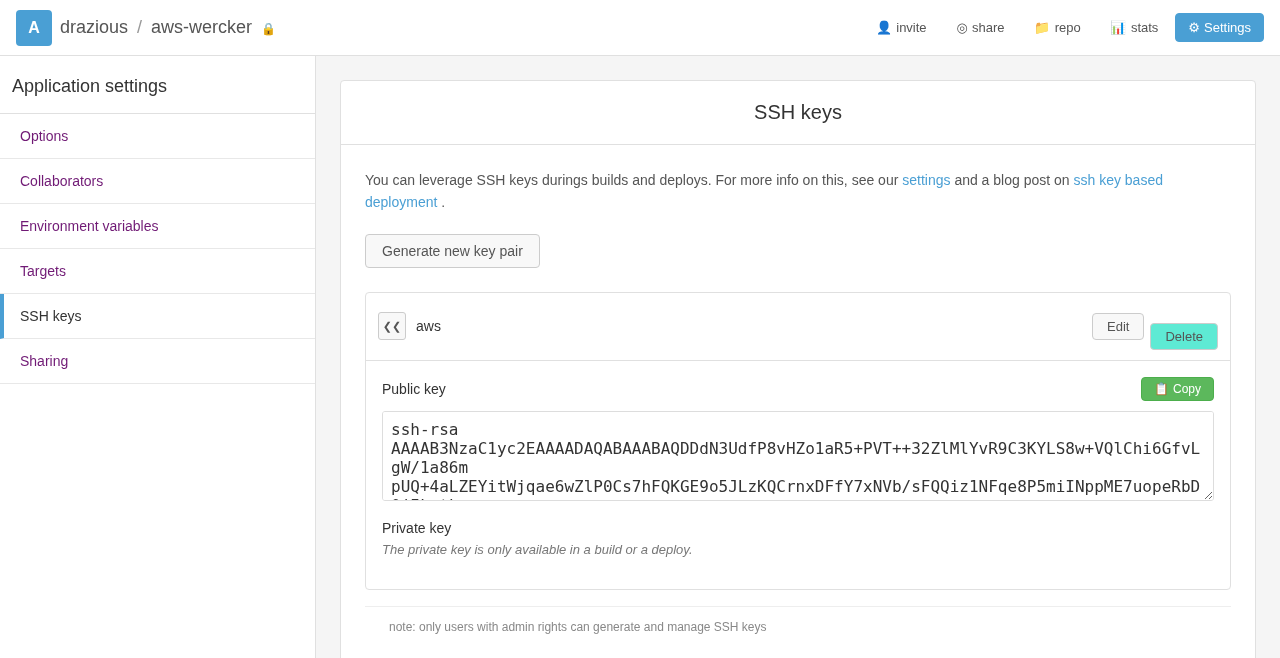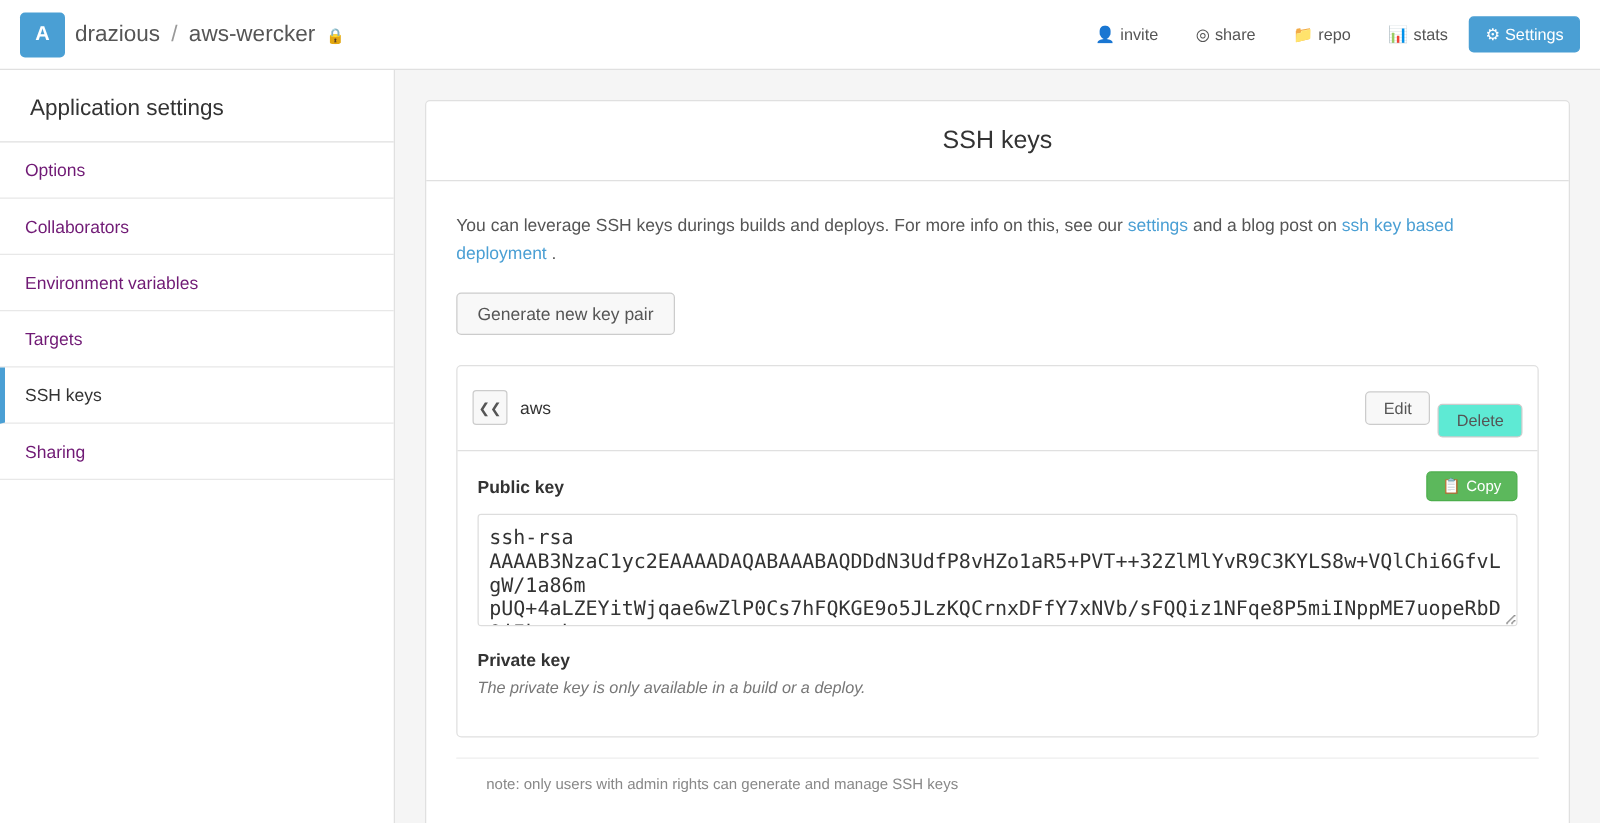--- a/index.html
+++ b/index.html
@@ -73,21 +73,21 @@
     }
 
     
     .sidebar {
       width: 316px;
       background: #fff;
       border-right: 1px solid #e0e0e0;
       flex-shrink: 0;
     }
     .sidebar-title {
-      padding: 20px 24px 16px;
+      padding: 20px 12px 16px;
       font-size: 18px;
       font-weight: 400;
       color: #333;
       border-bottom: 1px solid #e0e0e0;
     }
     .sidebar-nav { list-style: none; }
     .sidebar-nav li {
       border-bottom: 1px solid #e8e8e8;
     }
     .sidebar-nav li a {
@@ -221,21 +221,21 @@
     .key-section-header {
       display: flex;
       align-items: center;
       justify-content: space-between;
       margin-bottom: 10px;
     }
 
     .key-section-label {
       font-size: 14px;
       color: #333;
-      font-weight: 700;
+      font-weight: 400;
     }
 
     .btn-copy {
       background: #5cb85c;
       border: 1px solid #4cae4c;
       color: #fff;
       padding: 4px 12px;
       border-radius: 4px;
       cursor: pointer;
       font-size: 12px;

